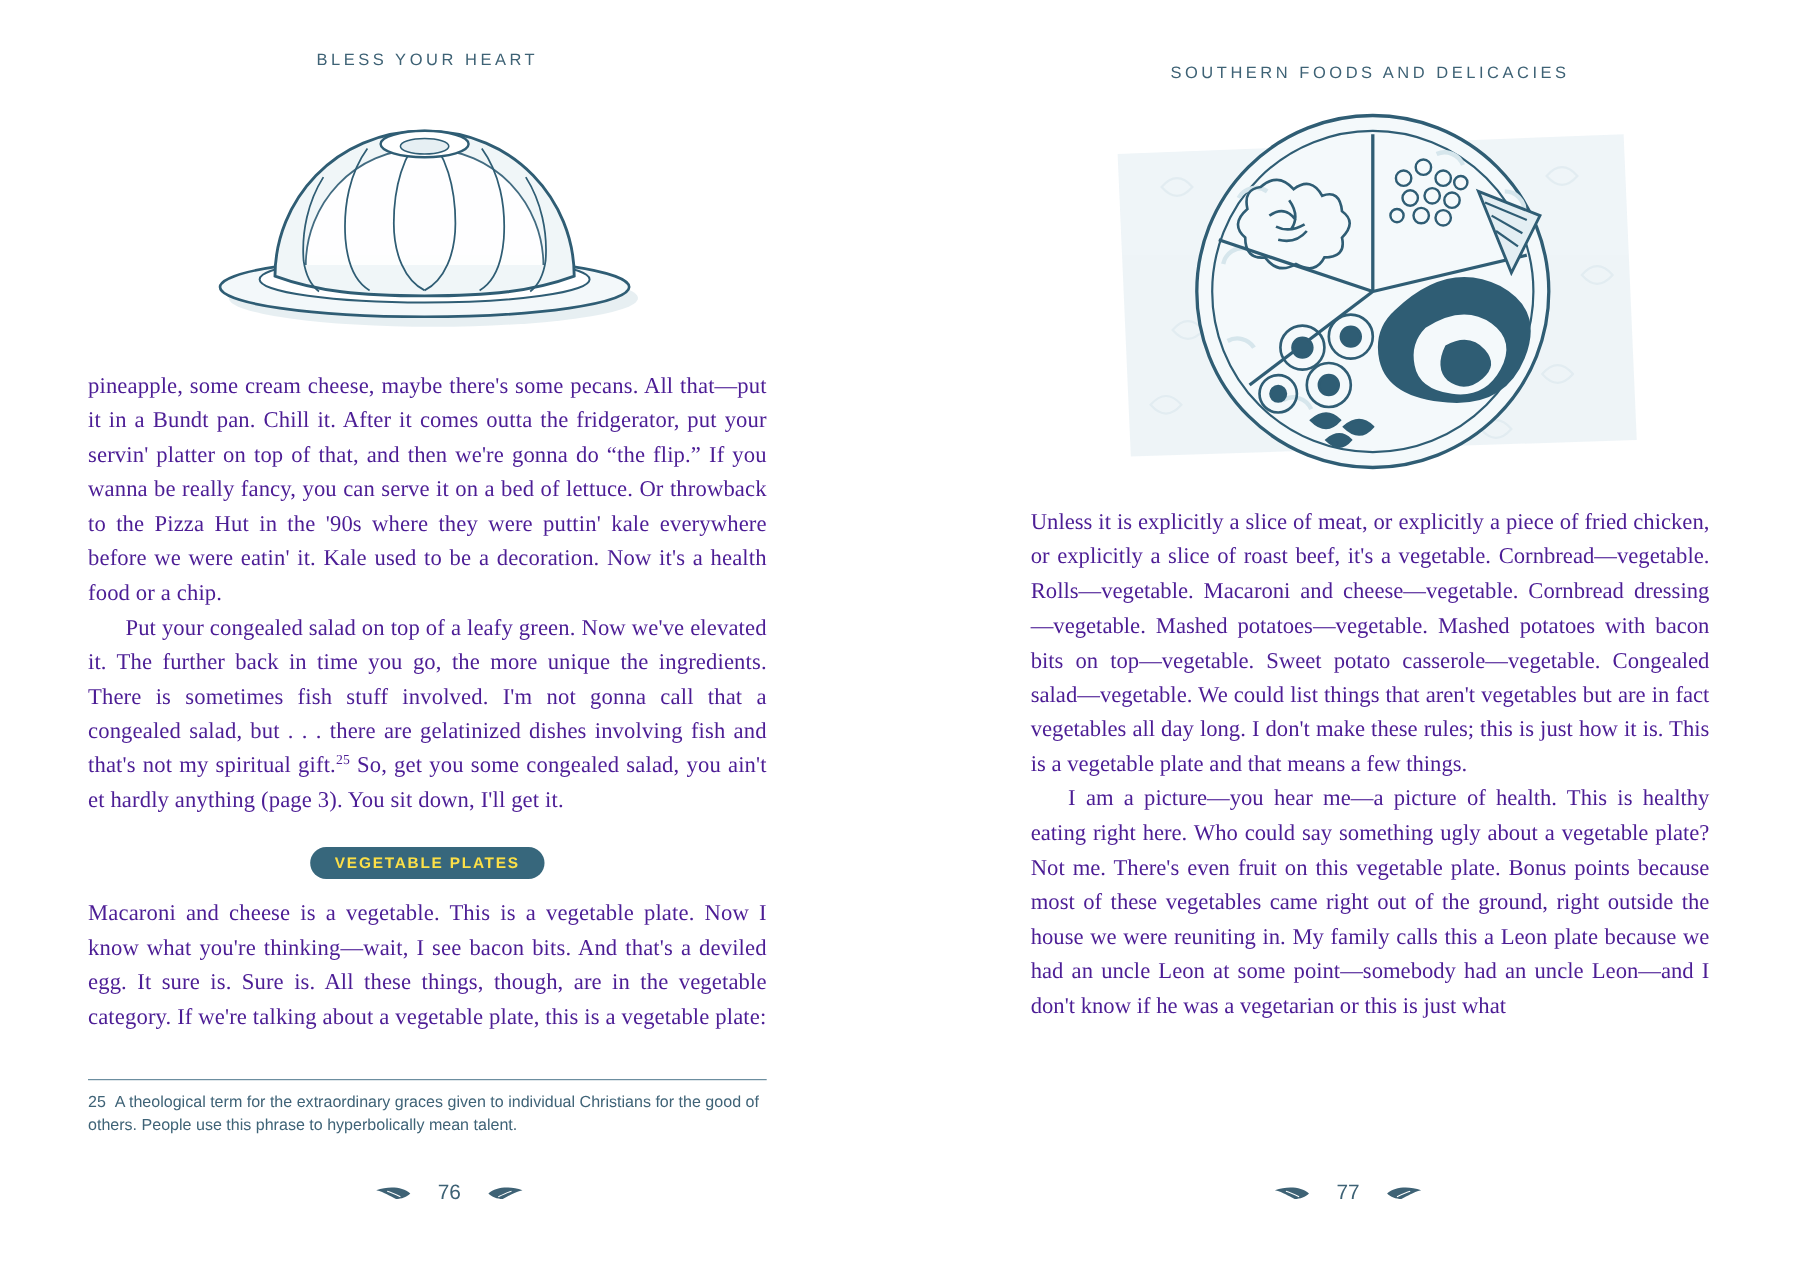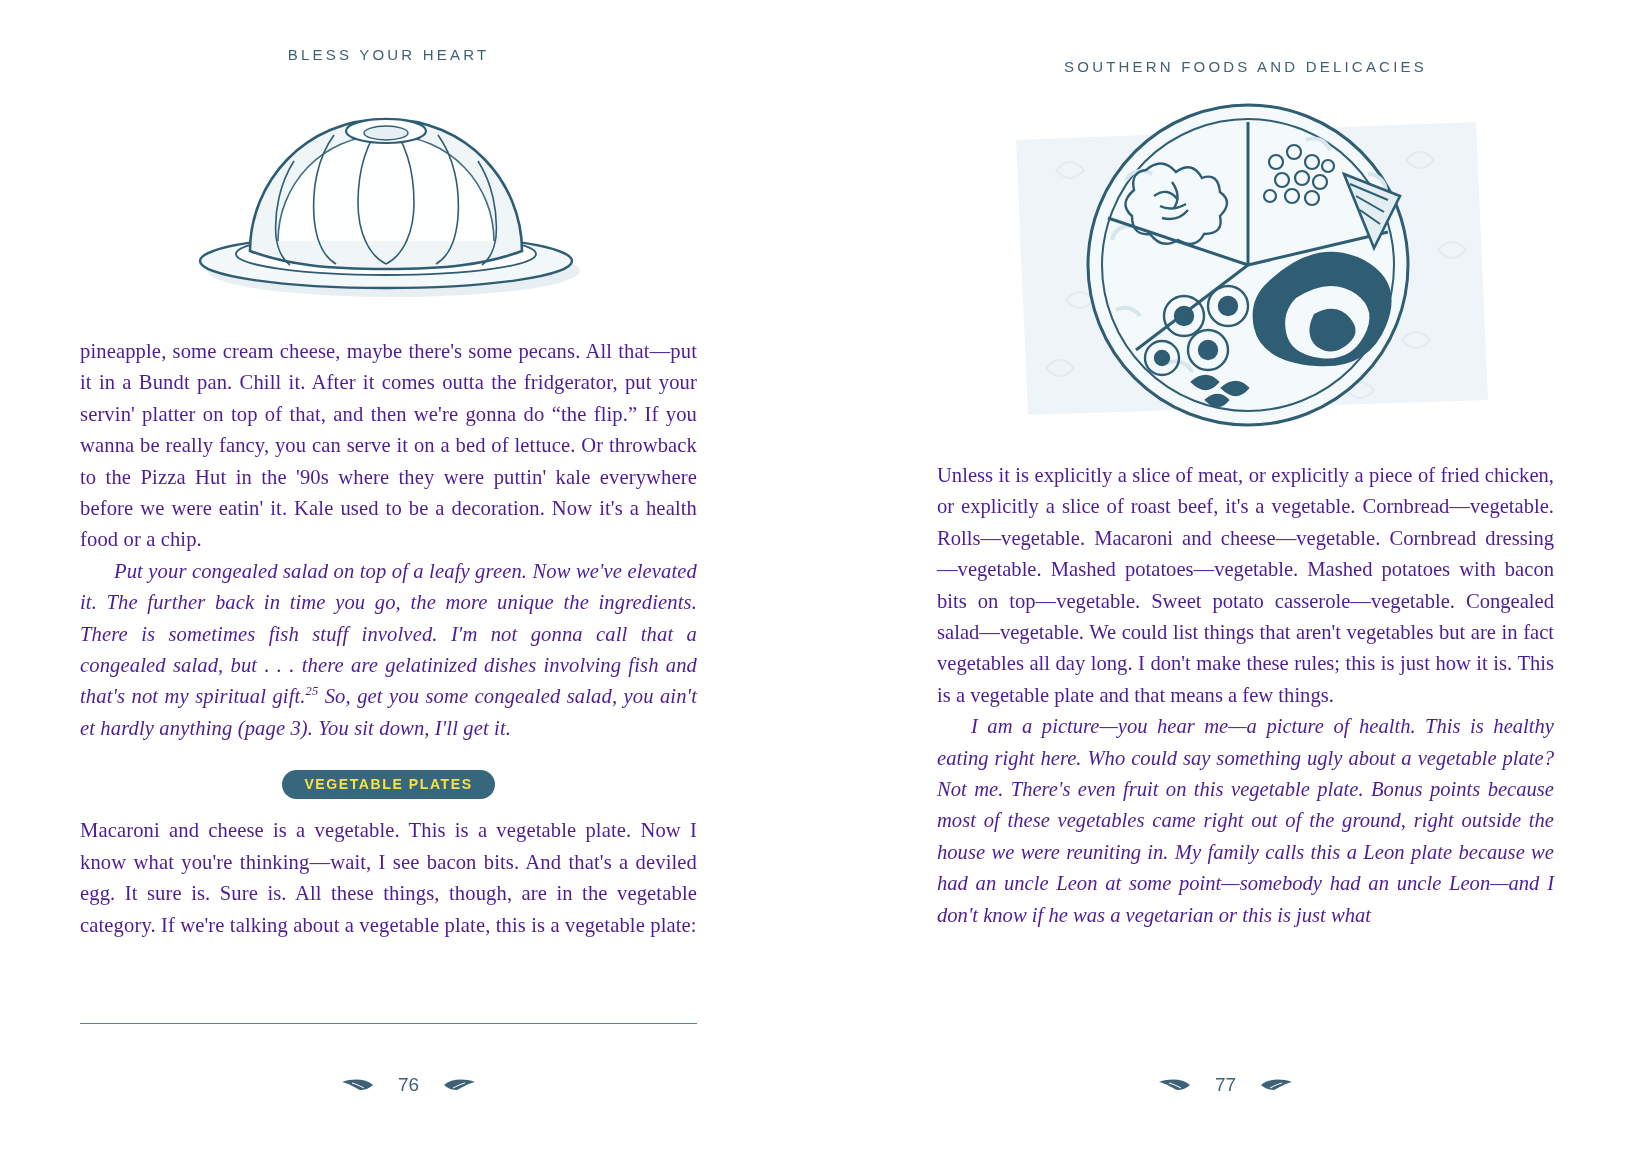--- a/index.html
+++ b/index.html
@@ -54,21 +54,21 @@
 
   p {
     margin: 0;
     font-size: 20.6px;
     line-height: 31.4px;
     text-align: justify;
     text-justify: inter-word;
     color: #4c1d95;
     hyphens: manual;
   }
-  p.indent { text-indent: 34px; font-style: italic; }
+  p.indent { text-indent: 34px; }
   .body-left p { letter-spacing: 0.12px; }
 
   .section-heading {
     display: flex;
     justify-content: center;
     margin: 26px 0 16px 0;
   }
   .pill {
     background: #37677c;
     color: #fde047;
@@ -158,20 +158,23 @@
 
       <div class="section-heading">
         <span class="pill">VEGETABLE PLATES</span>
       </div>
 
       <p>Macaroni and cheese is a vegetable. This is a vegetable plate. Now I know what you're thinking—wait, I see bacon bits. And that's a deviled egg. It sure is. Sure is. All these things, though, are in the vegetable category. If we're talking about a vegetable plate, this is a vegetable plate:</p>
     </div>
 
     <div class="footnote-wrap">
       <hr class="footnote-rule">
+      <div class="footnote">
+        <span class="num">25</span><span>A theological term for the extraordinary graces given to individual Christians for the good of others. People use this phrase to hyperbolically mean talent.</span>
+      </div>
     </div>
 
     <div class="folio">
       <svg width="34" height="14" viewBox="0 0 34 14" aria-hidden="true">
         <path d="M33 7 C26 1 14 0 2 4 C10 6 14 9 20 12 C25 12 30 10 33 7 Z" fill="#3e6275"></path>
         <path d="M12 5 C16 6 20 8 24 10" stroke="#ffffff" stroke-width="1" fill="none"></path>
       </svg>
       <span>76</span>
       <svg width="34" height="14" viewBox="0 0 34 14" aria-hidden="true">
         <path d="M1 7 C8 1 20 0 32 4 C24 6 20 9 14 12 C9 12 4 10 1 7 Z" fill="#3e6275"></path>

